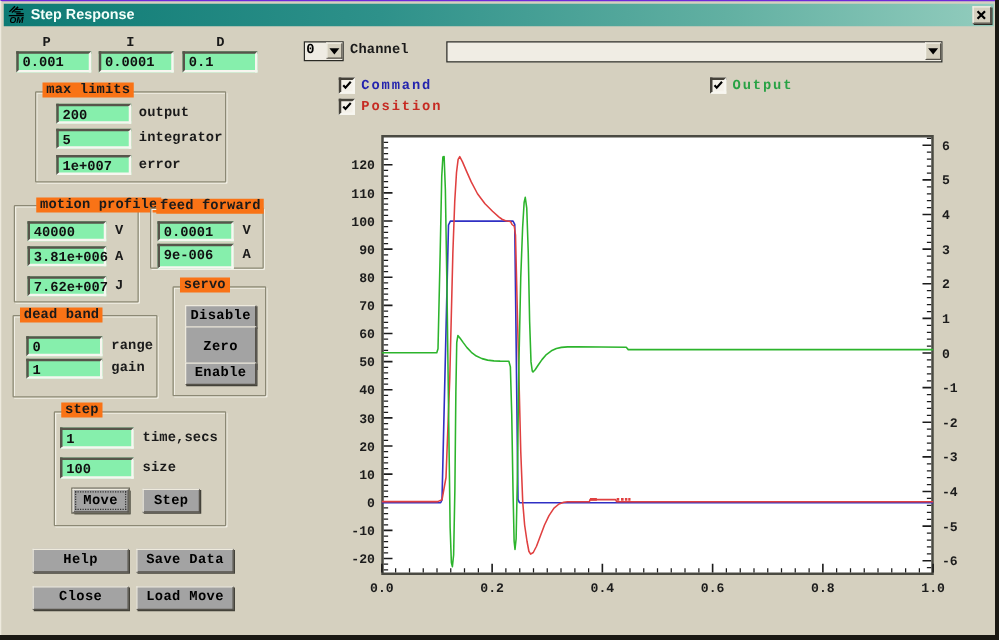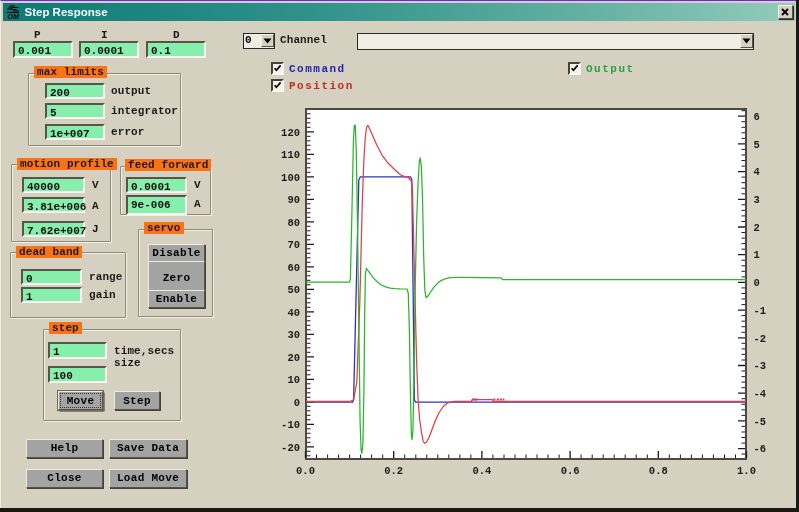--- a/index.html
+++ b/index.html
@@ -82,21 +82,21 @@
  <div class="grp" style="left:27px;top:72px;width:153px;height:73px"></div>
  <div class="glab" style="left:33px;top:65px">max limits</div>
  <div class="entry" style="left:44px;top:82px;width:60px;height:16px">200</div>
  <div class="entry" style="left:44px;top:102px;width:60px;height:16px">5</div>
  <div class="entry" style="left:44px;top:123px;width:60px;height:16px">1e+007</div>
  <div class="lab" style="left:110px;top:84px">output</div>
  <div class="lab" style="left:110px;top:104px">integrator</div>
  <div class="lab" style="left:110px;top:125px">error</div>
 
  <div class="grp" style="left:10px;top:163px;width:100px;height:78px"></div>
- <div class="glab" style="left:16px;top:157px">motion profile</div>
+ <div class="glab" style="left:28px;top:157px">motion profile</div>
  <div class="entry" style="left:21px;top:176px;width:63px;height:16px">40000</div>
  <div class="entry" style="left:21px;top:196px;width:63px;height:16px">3.81e+006</div>
  <div class="entry" style="left:21px;top:220px;width:63px;height:16px">7.62e+007</div>
  <div class="lab" style="left:91px;top:178px">V</div>
  <div class="lab" style="left:91px;top:199px">A</div>
  <div class="lab" style="left:91px;top:222px">J</div>
 
  <div class="grp" style="left:119px;top:165px;width:91px;height:49px"></div>
  <div class="glab" style="left:124px;top:158px">feed forward</div>
  <div class="entry" style="left:125px;top:176px;width:61px;height:16px">0.0001</div>
@@ -115,21 +115,21 @@
  <div class="entry" style="left:20px;top:268px;width:61px;height:16px">0</div>
  <div class="entry" style="left:20px;top:286px;width:61px;height:16px">1</div>
  <div class="lab" style="left:88px;top:270px">range</div>
  <div class="lab" style="left:88px;top:288px">gain</div>
 
  <div class="grp" style="left:42px;top:328px;width:138px;height:92px"></div>
  <div class="glab" style="left:48px;top:321px">step</div>
  <div class="entry" style="left:47px;top:341px;width:59px;height:17px">1</div>
  <div class="entry" style="left:47px;top:365px;width:59px;height:17px">100</div>
  <div class="lab" style="left:113px;top:344px">time,secs</div>
- <div class="lab" style="left:113px;top:356px">size</div>
+ <div class="lab" style="left:113px;top:368px">size</div>
  <div class="btn" style="left:57px;top:390px;width:45px;height:19px;outline:1px dotted #333;outline-offset:-3.5px;box-shadow:0 0 0 1px #6e6b5c,1.5px 1.5px 0 #3a382f">Move</div>
  <div class="btn" style="left:113px;top:390px;width:46px;height:19px">Step</div>
 
  <div class="btn" style="left:25px;top:438px;width:77px;height:18.5px">Help</div>
  <div class="btn" style="left:108px;top:438px;width:78px;height:18.5px">Save Data</div>
  <div class="btn" style="left:25px;top:468px;width:77px;height:18.5px">Close</div>
  <div class="btn" style="left:108px;top:468px;width:78px;height:18.5px">Load Move</div>
 
  <svg width="799" height="512" viewBox="0 0 799 512" style="position:absolute;left:0;top:0">
    <rect x="305" y="108" width="440" height="350" fill="#ffffff" stroke="#4a4a42" stroke-width="2"></rect>

